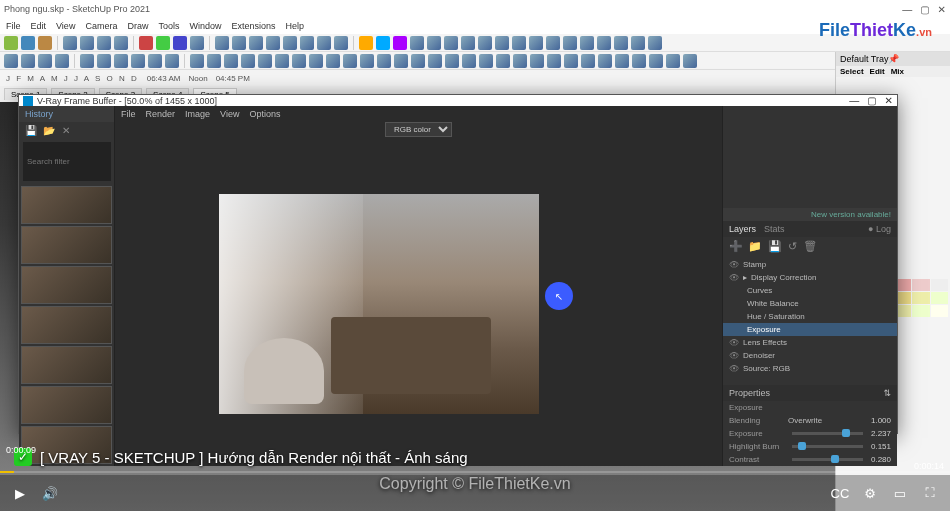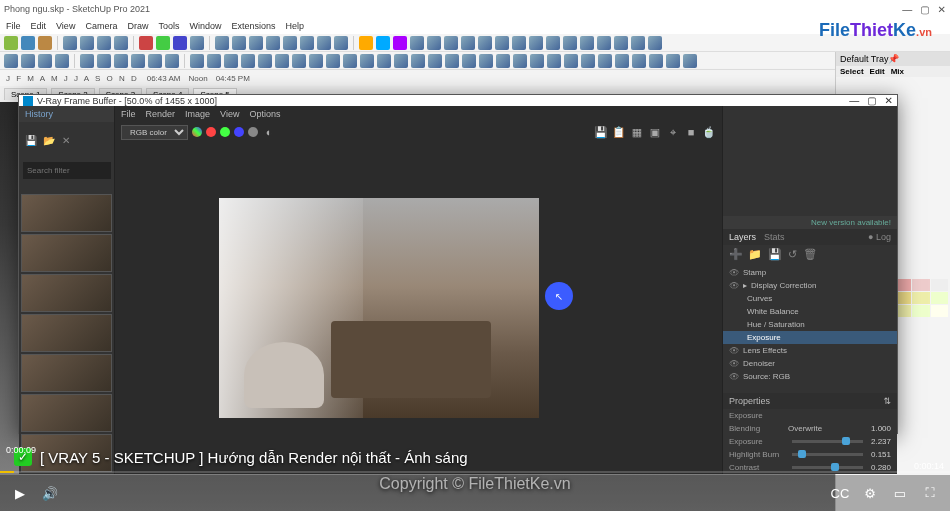--- a/index.html
+++ b/index.html
@@ -28,31 +28,31 @@
 .color-swatches .sw { height: 12px; }
 
 
 .vfb { position: absolute; left: 18px; top: 94px; width: 880px; height: 340px; background: #2b2b2b; border: 1px solid #555; display: flex; flex-direction: column; box-shadow: 0 4px 20px rgba(0,0,0,0.5); }
 .vfb-title { height: 18px; background: #fff; display: flex; align-items: center; padding: 0 4px; font-size: 9px; color: #333; }
 .vfb-title .vicon { width: 10px; height: 10px; background: #08c; margin-right: 4px; }
 .vfb-title .winbtns { margin-left: auto; display: flex; gap: 8px; font-size: 10px; }
 .vfb-body { flex: 1; display: flex; background: #2b2b2b; }
 
 
-.vfb-history { width: 96px; background: #333; display: flex; flex-direction: column; border-right: 1px solid #222; gap: 10px; }
+.vfb-history { width: 96px; background: #333; display: flex; flex-direction: column; border-right: 1px solid #222; }
 .vfb-history-hdr { background: #3a3a3a; padding: 3px 6px; font-size: 9px; color: #7aa3cc; }
 .vfb-history-tools { display: flex; gap: 6px; padding: 3px 6px; font-size: 10px; color: #888; }
-.vfb-search { margin: 3px 4px; background: #222; color: #888; font-size: 8px; padding: 4px 4px; border: none; width: 88px; }
+.vfb-search { margin: 3px 4px; background: #222; color: #888; font-size: 8px; padding: 15px 4px; border: none; width: 88px; }
 .thumbs { flex: 1; overflow: hidden; padding: 2px; display: flex; flex-direction: column; gap: 2px; }
 .thumbs .th { height: 38px; background: linear-gradient(135deg,#6b5a4a,#3a3228); border: 1px solid #555; }
 
 
 .vfb-main { flex: 1; display: flex; flex-direction: column; }
 .vfb-menu { height: 16px; display: flex; align-items: center; padding: 0 6px; gap: 10px; font-size: 9px; color: #bbb; }
-.vfb-toolbar { height: 20px; display: flex; align-items: center; padding: 0 6px; gap: 4px; font-size: 9px; color: #bbb; }
+.vfb-toolbar { height: 20px; display: flex; align-items: center; padding: 0 6px; gap: 12px; font-size: 9px; color: #bbb; flex-direction: column; }
 .vfb-toolbar select { background: #3a3a3a; color: #ccc; border: 1px solid #555; font-size: 8px; padding: 1px 4px; }
 .vfb-toolbar .dot { width: 10px; height: 10px; border-radius: 50%; }
 .vfb-toolbar .spacer { flex: 1; }
 .vfb-toolbar .ticon2 { width: 14px; height: 14px; color: #aaa; display: flex; align-items: center; justify-content: center; font-size: 11px; }
 .vfb-canvas { flex: 1; background: #2b2b2b; display: flex; align-items: center; justify-content: center; position: relative; }
 .render-img { width: 320px; height: 220px; background: linear-gradient(180deg, #aaa 0%, #998877 40%, #6b5a4a 70%, #4a3a2a 100%); position: relative; overflow: hidden; margin-left: -80px; }
 .render-img::before { content:""; position:absolute; left:0; top:0; width:45%; height:100%; background: linear-gradient(90deg, rgba(255,255,255,0.8), rgba(255,255,255,0.1)); }
 .render-img .bed { position:absolute; bottom:20px; left:35%; width:50%; height:35%; background:#5a4a3a; border-radius: 4px; }
 .render-img .chair { position:absolute; bottom:10px; left:8%; width:25%; height:30%; background:#c8c0b8; border-radius: 50% 50% 8px 8px; }
 .cursor-blue { position: absolute; width: 28px; height: 28px; background: #3b5cff; border-radius: 50%; left: 430px; top: 140px; display:flex; align-items:center; justify-content:center; color:#fff; font-size:10px; }

